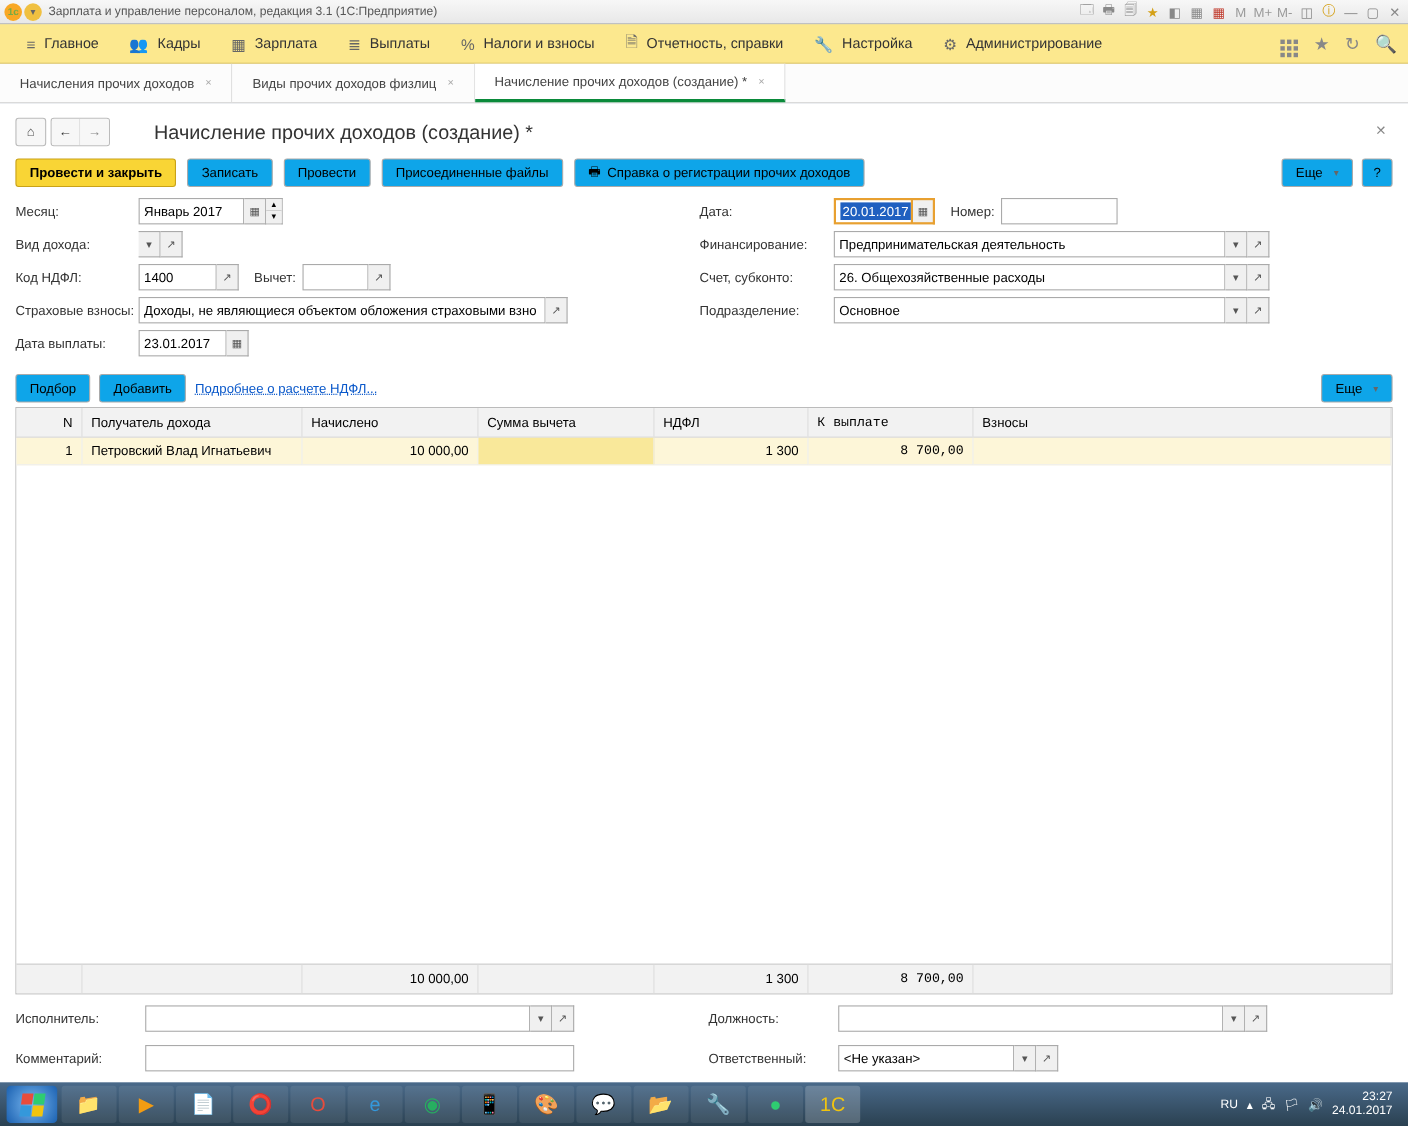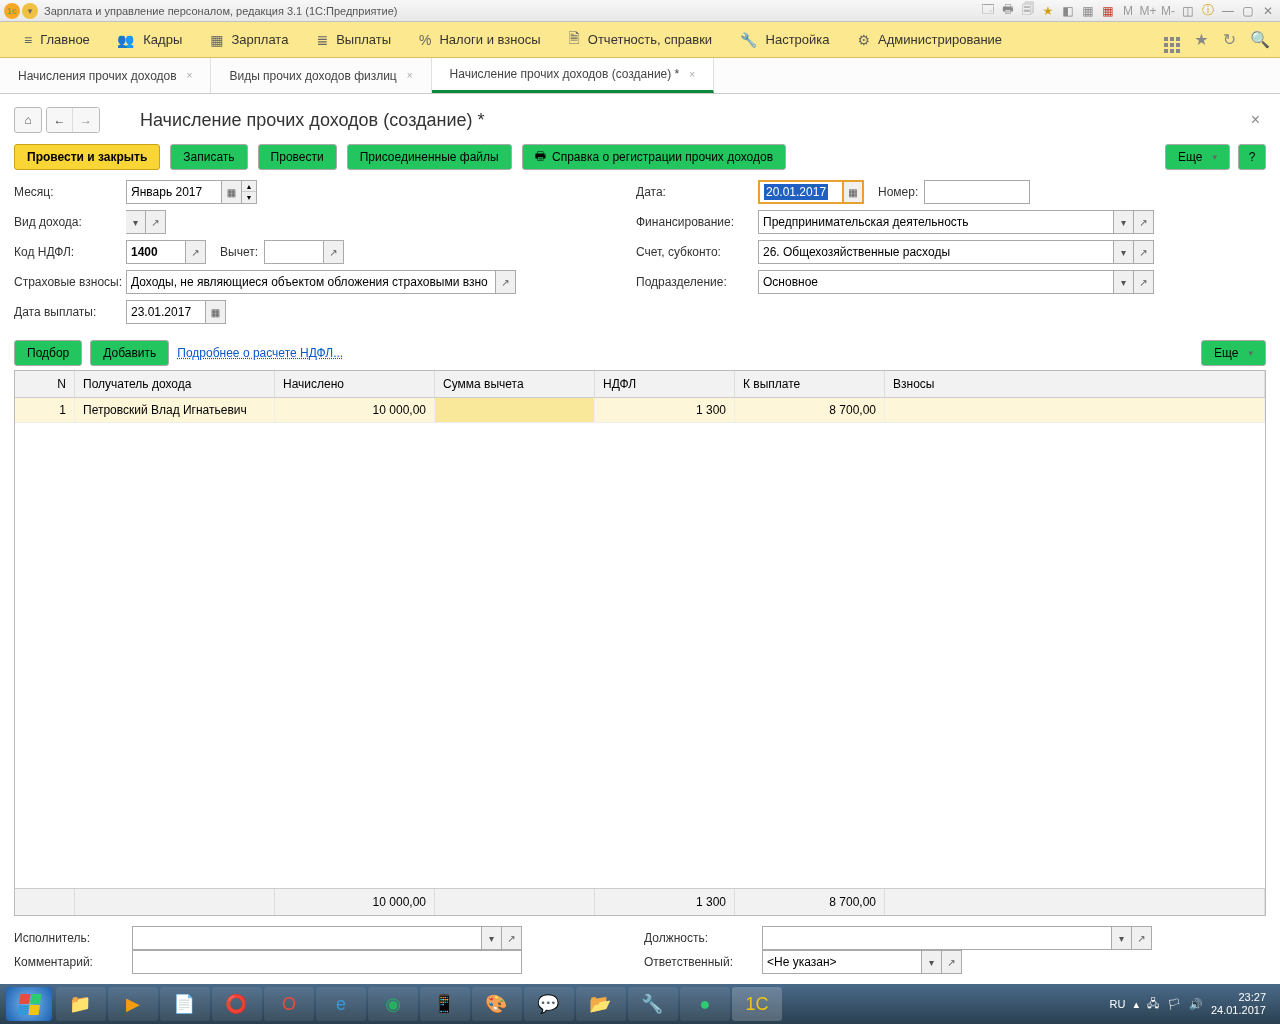--- a/index.html
+++ b/index.html
@@ -20,21 +20,21 @@
 .tab .closex { margin-left: 10px; color: #aaa; font-size: 10px; }
 .docarea { background: #fff; padding: 10px 14px 0 14px; height: calc(100% - 22px - 36px - 36px - 40px); display:flex; flex-direction:column; }
 .dochead { display: flex; align-items: center; height: 32px; }
 .navbtn { width: 28px; height: 26px; border: 1px solid #bbb; background: #f7f7f7; border-radius: 3px; display:inline-flex; align-items:center; justify-content:center; cursor:pointer; margin-right:4px; color:#555; }
 .navgroup { display:inline-flex; border:1px solid #bbb; border-radius:3px; overflow:hidden; margin-right:10px; }
 .navgroup span { width:26px; height:24px; display:inline-flex; align-items:center; justify-content:center; cursor:pointer; background:#f7f7f7; color:#888; }
 .navgroup span:first-child { border-right:1px solid #ddd; color:#333; }
 .doctitle { font-size: 18px; color: #333; margin-left: 30px; }
 .closex2 { margin-left:auto; font-size:16px; color:#888; cursor:pointer; padding:0 6px; }
 .cmdbar { display:flex; gap:10px; margin: 8px 0 10px 0; align-items:flex-end; }
-.btn { height:26px; padding:0 12px; border:1px solid #aaa; background:#22c55e; border-radius:3px; cursor:pointer; font-size:12px; display:inline-flex; align-items:center; gap:6px; }
+.btn { height:26px; padding:0 12px; border:1px solid #aaa; background:#0ea5e9; border-radius:3px; cursor:pointer; font-size:12px; display:inline-flex; align-items:center; gap:6px; }
 .btn.primary { background:#f9d535; border-color:#c9a218; font-weight:bold; }
 .btn.more::after { content:"▾"; font-size:9px; margin-left:4px; color:#666; }
 .btn.q { width:28px; justify-content:center; }
 .cmdright { margin-left:auto; display:flex; gap:8px; }
 .formgrid { display:grid; grid-template-columns: 110px 1fr 120px 1fr; gap: 6px 2px; align-items:center; margin-bottom:8px; }
 .lbl { font-size:12px; color:#333; text-align:left; }
 .fld { display:flex; align-items:center; }
 .inp { height:24px; border:1px solid #aaa; background:#fff; padding:0 4px; font-size:12px; }
 .spinbtns { display:flex; flex-direction:column; border:1px solid #aaa; border-left:none; }
 .spinbtns span { width:14px; height:11px; display:flex; align-items:center; justify-content:center; font-size:7px; background:#f0f0f0; cursor:pointer; }
@@ -45,22 +45,22 @@
 .tablebar { display:flex; gap:8px; align-items:center; margin:8px 0 4px 0; }
 .link { color:#0a58ca; text-decoration:underline dotted; cursor:pointer; font-size:12px; }
 .grid { flex:1; border:1px solid #bbb; display:flex; flex-direction:column; min-height:300px; }
 .grid-header { display:flex; background:#f2f2f2; border-bottom:1px solid #ccc; }
 .gh { padding:6px 8px; font-size:12px; border-right:1px solid #ddd; }
 .grid-body { flex:1; background:#fff; }
 .grow { display:flex; background:#fdf6d8; border-bottom:1px solid #eee; }
 .gc { padding:5px 8px; font-size:12px; border-right:1px solid #eee; }
 .gc.sel { background:#f9e89a; }
 .grid-footer { display:flex; background:#f2f2f2; border-top:1px solid #ccc; }
-.c-n{width:60px;text-align:right;} .c-rec{width:200px;} .c-nach{width:160px;text-align:right;} .c-sum{width:160px;text-align:right;} .c-ndfl{width:140px;text-align:right;} .c-kv{width:150px;text-align:right;} .c-vz{flex:1;}
-.bottomform { margin:10px 0; display:grid; grid-template-columns:110px 1fr 110px 1fr; gap:0 8px; align-items:center; }
+.c-n{width:60px;text-align:right;} .c-rec{width:200px;} .c-nach{width:160px;text-align:right;} .c-sum{width:160px;text-align:right;} .c-ndfl{width:140px;text-align:right;} .c-kv{width:150px;text-align:right;font-family:Liberation Mono, monospace;} .c-vz{flex:1;}
+.bottomform { margin:10px 0; display:grid; grid-template-columns:110px 1fr 110px 1fr; gap:12px 8px; align-items:center; }
 .taskbar { position:fixed; bottom:0; left:0; right:0; height:40px; background:linear-gradient(#4a6a8a,#2a4050); display:flex; align-items:center; padding:0 6px; }
 .taskbar .start { width:46px; height:34px; background:radial-gradient(circle,#7ab8f0,#1a60b0); border-radius:4px; display:flex; align-items:center; justify-content:center; margin-right:4px; cursor:pointer; }
 .taskbar .tbtn { width:50px; height:34px; background:rgba(255,255,255,0.08); margin-right:2px; border-radius:3px; display:flex; align-items:center; justify-content:center; cursor:pointer; font-size:18px; }
 .taskbar .tray { margin-left:auto; display:flex; align-items:center; gap:8px; color:#fff; font-size:11px; }
 .taskbar .clock { text-align:right; line-height:1.2; padding-right:8px; }
 .grid-apps { display:inline-grid; grid-template-columns:repeat(3,4px); grid-template-rows:repeat(3,4px); gap:2px; }
 .grid-apps i { background:#888; width:4px; height:4px; }
 .winflag { display:inline-grid; grid-template-columns:10px 10px; grid-template-rows:10px 10px; gap:1px; transform:skewX(-8deg); }
 .winflag i:nth-child(1){background:#e74c3c;} .winflag i:nth-child(2){background:#2ecc71;} .winflag i:nth-child(3){background:#3498db;} .winflag i:nth-child(4){background:#f1c40f;}
 </style>
@@ -187,21 +187,21 @@
     <div class="fld">
       <input class="inp" style="width: 96px;" value="Январь 2017">
       <span class="calbtn">▦</span>
       <div class="spinbtns">
           <span>▲</span>
           <span>▼</span>
         </div>
     </div>
     <span class="lbl">Дата:</span>
     <div class="fld">
-      <div class="inp datehl" style="width:86px;display:flex;align-items:center">
+      <div class="inp datehl" style="width:72px;display:flex;align-items:center">
           <span class="sel">20.01.2017</span>
         </div>
       <span class="calbtn" style="border:2px solid #e8a030;border-left:none">▦</span>
       <span class="lbl" style="margin-left:14px">Номер:</span>
       <input class="inp" style="width: 106px; margin-left: 6px;" value="">
     </div>
 
     <span class="lbl">Вид дохода:</span>
     <div class="fld">
       <span class="ddbtn">▾</span>
@@ -209,21 +209,21 @@
     </div>
     <span class="lbl">Финансирование:</span>
     <div class="fld">
       <input class="inp" style="width: 356px;" value="Предпринимательская деятельность">
       <span class="ddbtn">▾</span>
       <span class="opbtn">↗</span>
     </div>
 
     <span class="lbl">Код НДФЛ:</span>
     <div class="fld">
-      <input class="inp" style="width: 60px; font-weight: bold;" value="1400">
+      <input class="inp" style="width: 71px;" value="1400">
       <span class="opbtn">↗</span>
       <span class="lbl" style="margin-left:14px">Вычет:</span>
       <input class="inp" style="width: 60px; margin-left: 6px;" value="">
       <span class="opbtn">↗</span>
     </div>
     <span class="lbl">Счет, субконто:</span>
     <div class="fld">
       <input class="inp" style="width: 356px;" value="26. Общехозяйственные расходы">
       <span class="ddbtn">▾</span>
       <span class="opbtn">↗</span>

